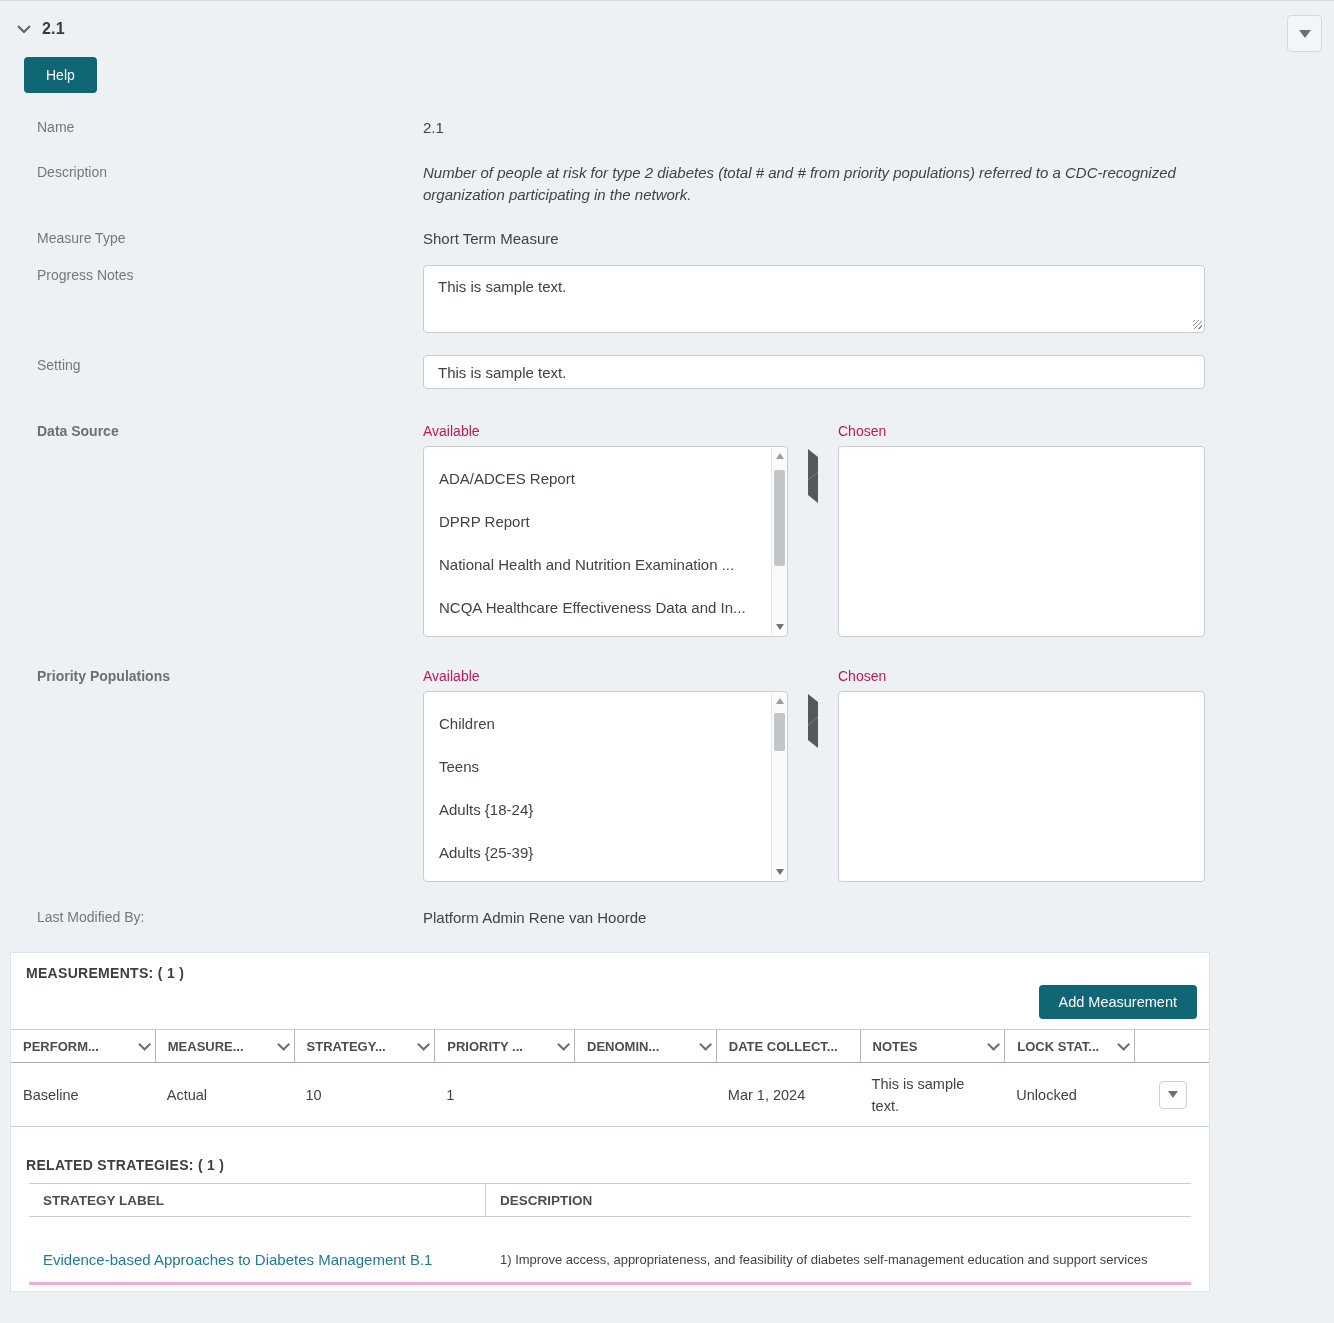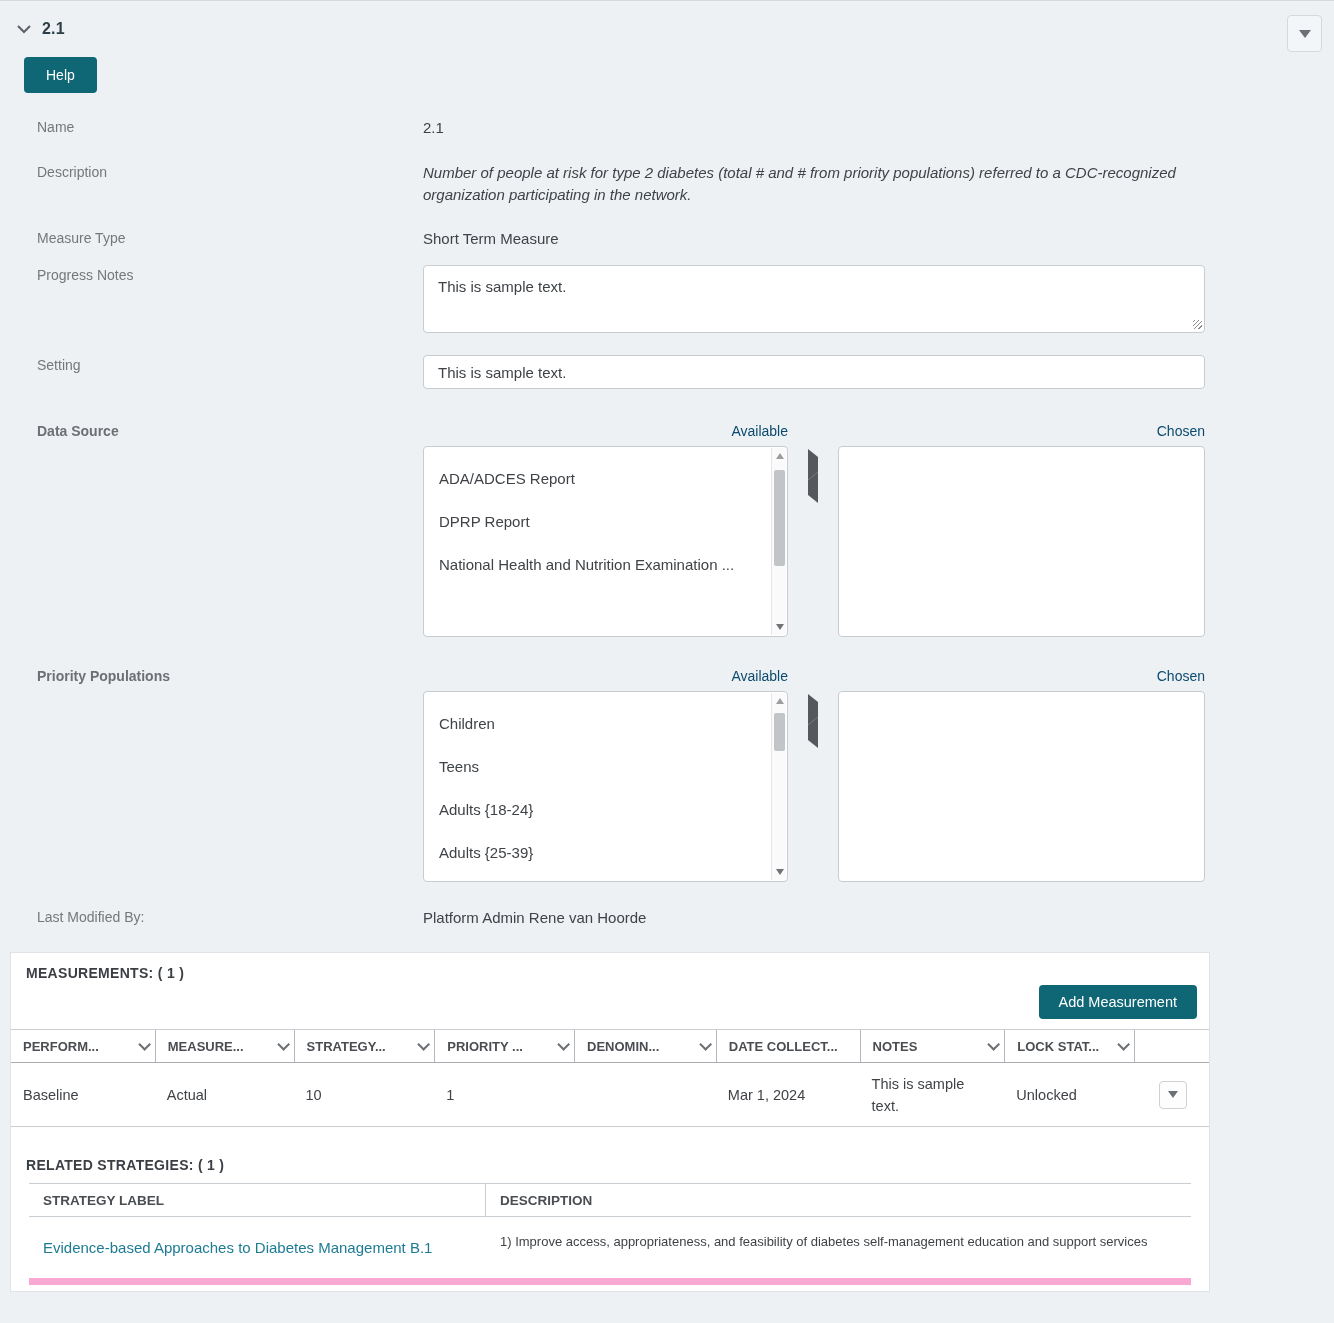--- a/index.html
+++ b/index.html
@@ -50,21 +50,21 @@
     background:repeating-linear-gradient(-45deg, transparent, transparent 2px, #8a8d90 2px, #8a8d90 3px);
   }
   .txtinput {
     width:100%; height:34px; border:1px solid #c8ccd1; border-radius:4px;
     font-family:inherit; font-size:15px; color:#3f4347; padding:0 14px; background:#fff; display:block;
   }
 
   
   .dual { display:flex; }
   .dcol { display:flex; flex-direction:column; }
-  .dlabel { font-size:14px; color:#0c4a6e; margin-bottom:4px;text-align:right; }
+  .dlabel { font-size:14px; color:#be185d; margin-bottom:4px; }
   .listbox {
     width:365px; height:191px; background:#fff; border:1px solid #c8ccd1; border-radius:4px;
     position:relative; overflow:hidden;
   }
   .lb-items { padding:10px 0 0 0; }
   .lb-item { font-size:15px; color:#3f4347; padding:11px 30px 11px 15px; white-space:nowrap; cursor:pointer; }
   .sbar {
     position:absolute; top:1px; right:1px; bottom:1px; width:15px; background:#fafafa;
     border-left:1px solid #e4e6e8; border-radius:0 3px 3px 0;
   }
@@ -108,21 +108,21 @@
   }
   .row-dd .tri-down { border-left-width:5px; border-right-width:5px; border-top-width:7px; }
 
   
   .rs-title { font-size:14px; font-weight:bold; color:#3b3f43; letter-spacing:.3px; padding:30px 0 0 15px; }
   .rs-table { margin:10px 18px 0 18px; border-top:1px solid #c9ced3; }
   .rs-head { display:flex; border-bottom:1px solid #c9ced3; height:33px; }
   .rs-hcell { font-size:13.5px; font-weight:bold; color:#4a4e52; display:flex; align-items:center; padding-left:14px; }
   .rs-col0 { width:457px; border-right:1px solid #c9ced3; }
   .rs-col1 { flex:1; }
-  .rs-row { display:flex; border-bottom:7px solid #f9a8d4; min-height:68px; }
+  .rs-row { display:flex; border-bottom:3px solid #f9a8d4; min-height:68px;align-items:flex-end; }
   .rs-cell { font-size:15px; padding:10px 20px 10px 14px; display:flex; align-items:center; line-height:24px; }
   .rs-link { color:#1d7b93; text-decoration:none; cursor:pointer; }
   .rs-desc { color:#3f4347; font-size:13px; align-items:flex-start; padding-top:13px; }
 </style>
 </head>
 <body>
 
 <div class="page">
 
   
@@ -176,20 +176,21 @@
     <div class="frow mb29">
       <div class="flabel bold">Data Source</div>
       <div class="fvalue dual">
         <div class="dcol">
           <div class="dlabel">Available</div>
           <div class="listbox">
             <div class="lb-items">
               <div class="lb-item">ADA/ADCES Report</div>
               <div class="lb-item">DPRP Report</div>
               <div class="lb-item">National Health and Nutrition Examination ...</div>
+              <div class="lb-item">NCQA Healthcare Effectiveness Data and In...</div>
             </div>
             <div class="sbar">
               <span class="sb-up">
                   <span class="sb-tri-up"></span>
                 </span>
               <span class="sb-thumb" style="top:22px; height:96px;"></span>
               <span class="sb-down">
                   <span class="sb-tri-down"></span>
                 </span>
             </div>

